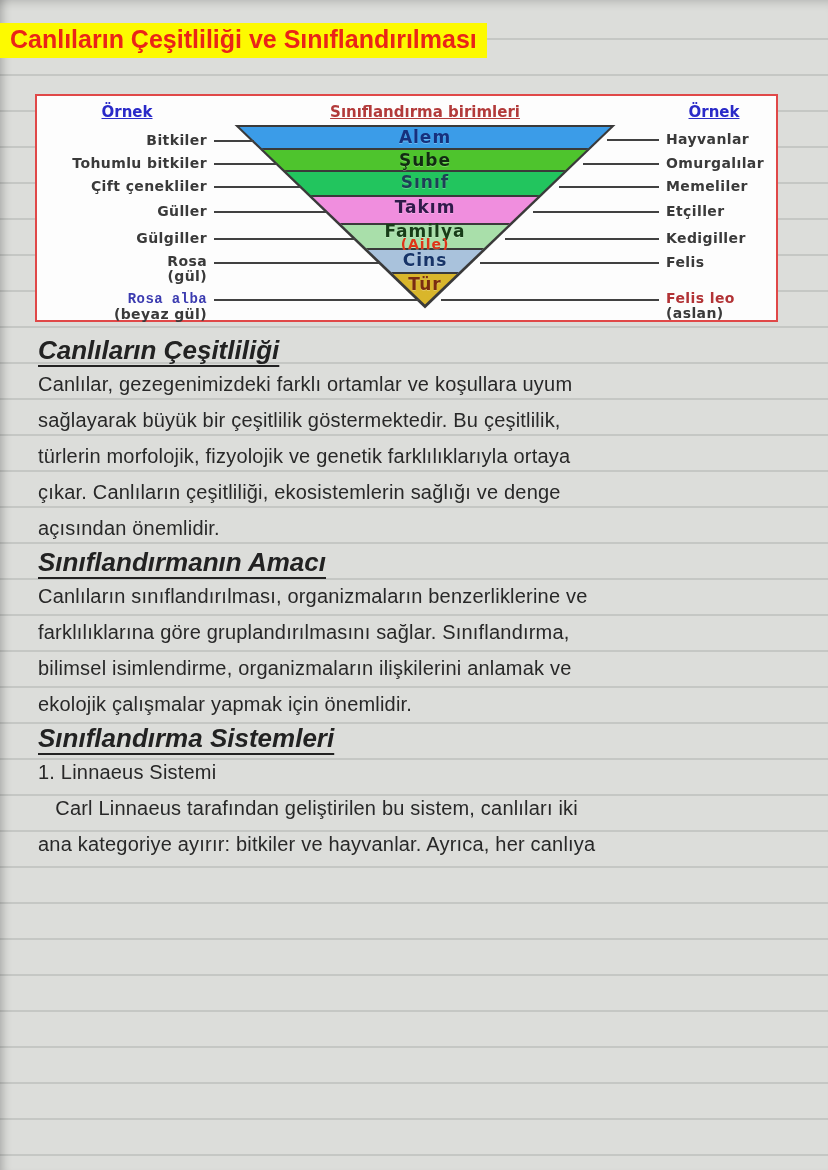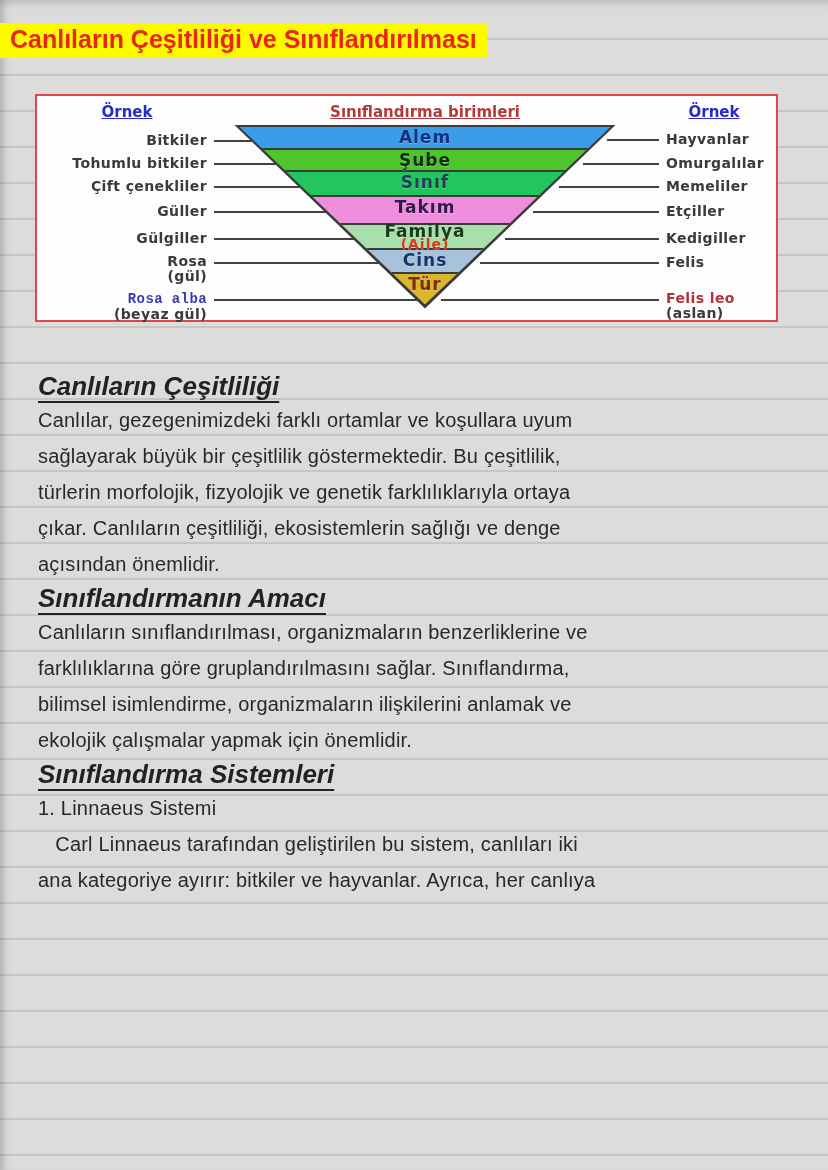--- a/index.html
+++ b/index.html
@@ -57,21 +57,21 @@
   .crow-right{right:4px;}
   .cline{flex:1;height:2px;background:#414141;}
   .crow-left .cline{margin-left:7px;}
   .crow-right .cline{margin-right:7px;}
   .clabel{width:160px;text-align:right;line-height:15px;}
   .clabel-r{width:106px;text-align:left;line-height:15px;}
   .crow.twoline{align-items:flex-start;height:32px;}
   .crow.twoline .cline{margin-top:8px;}
   .sub{display:block;font-size:14px;color:#3a3a3a;font-weight:bold;}
   
-  .content{padding:0 18px 0 38px;margin-top:48px;}
+  .content{padding:12px 18px 0 38px;}
   h2.sec{
     margin:0;font-size:26px;font-style:italic;font-weight:bold;color:#222;
     line-height:32px;text-decoration:underline;text-decoration-thickness:2px;text-underline-offset:6px;
   }
   .h1{margin-top:46px;} .h2{margin-top:53px;} .h3{margin-top:36px;}
   p.body{
     margin:0;font-size:20px;line-height:36px;color:#282828;
     white-space:pre-wrap;letter-spacing:.2px;
   }
   .p1{margin-top:37px;} .p2{margin-top:49px;} .p3{margin-top:34px;}

